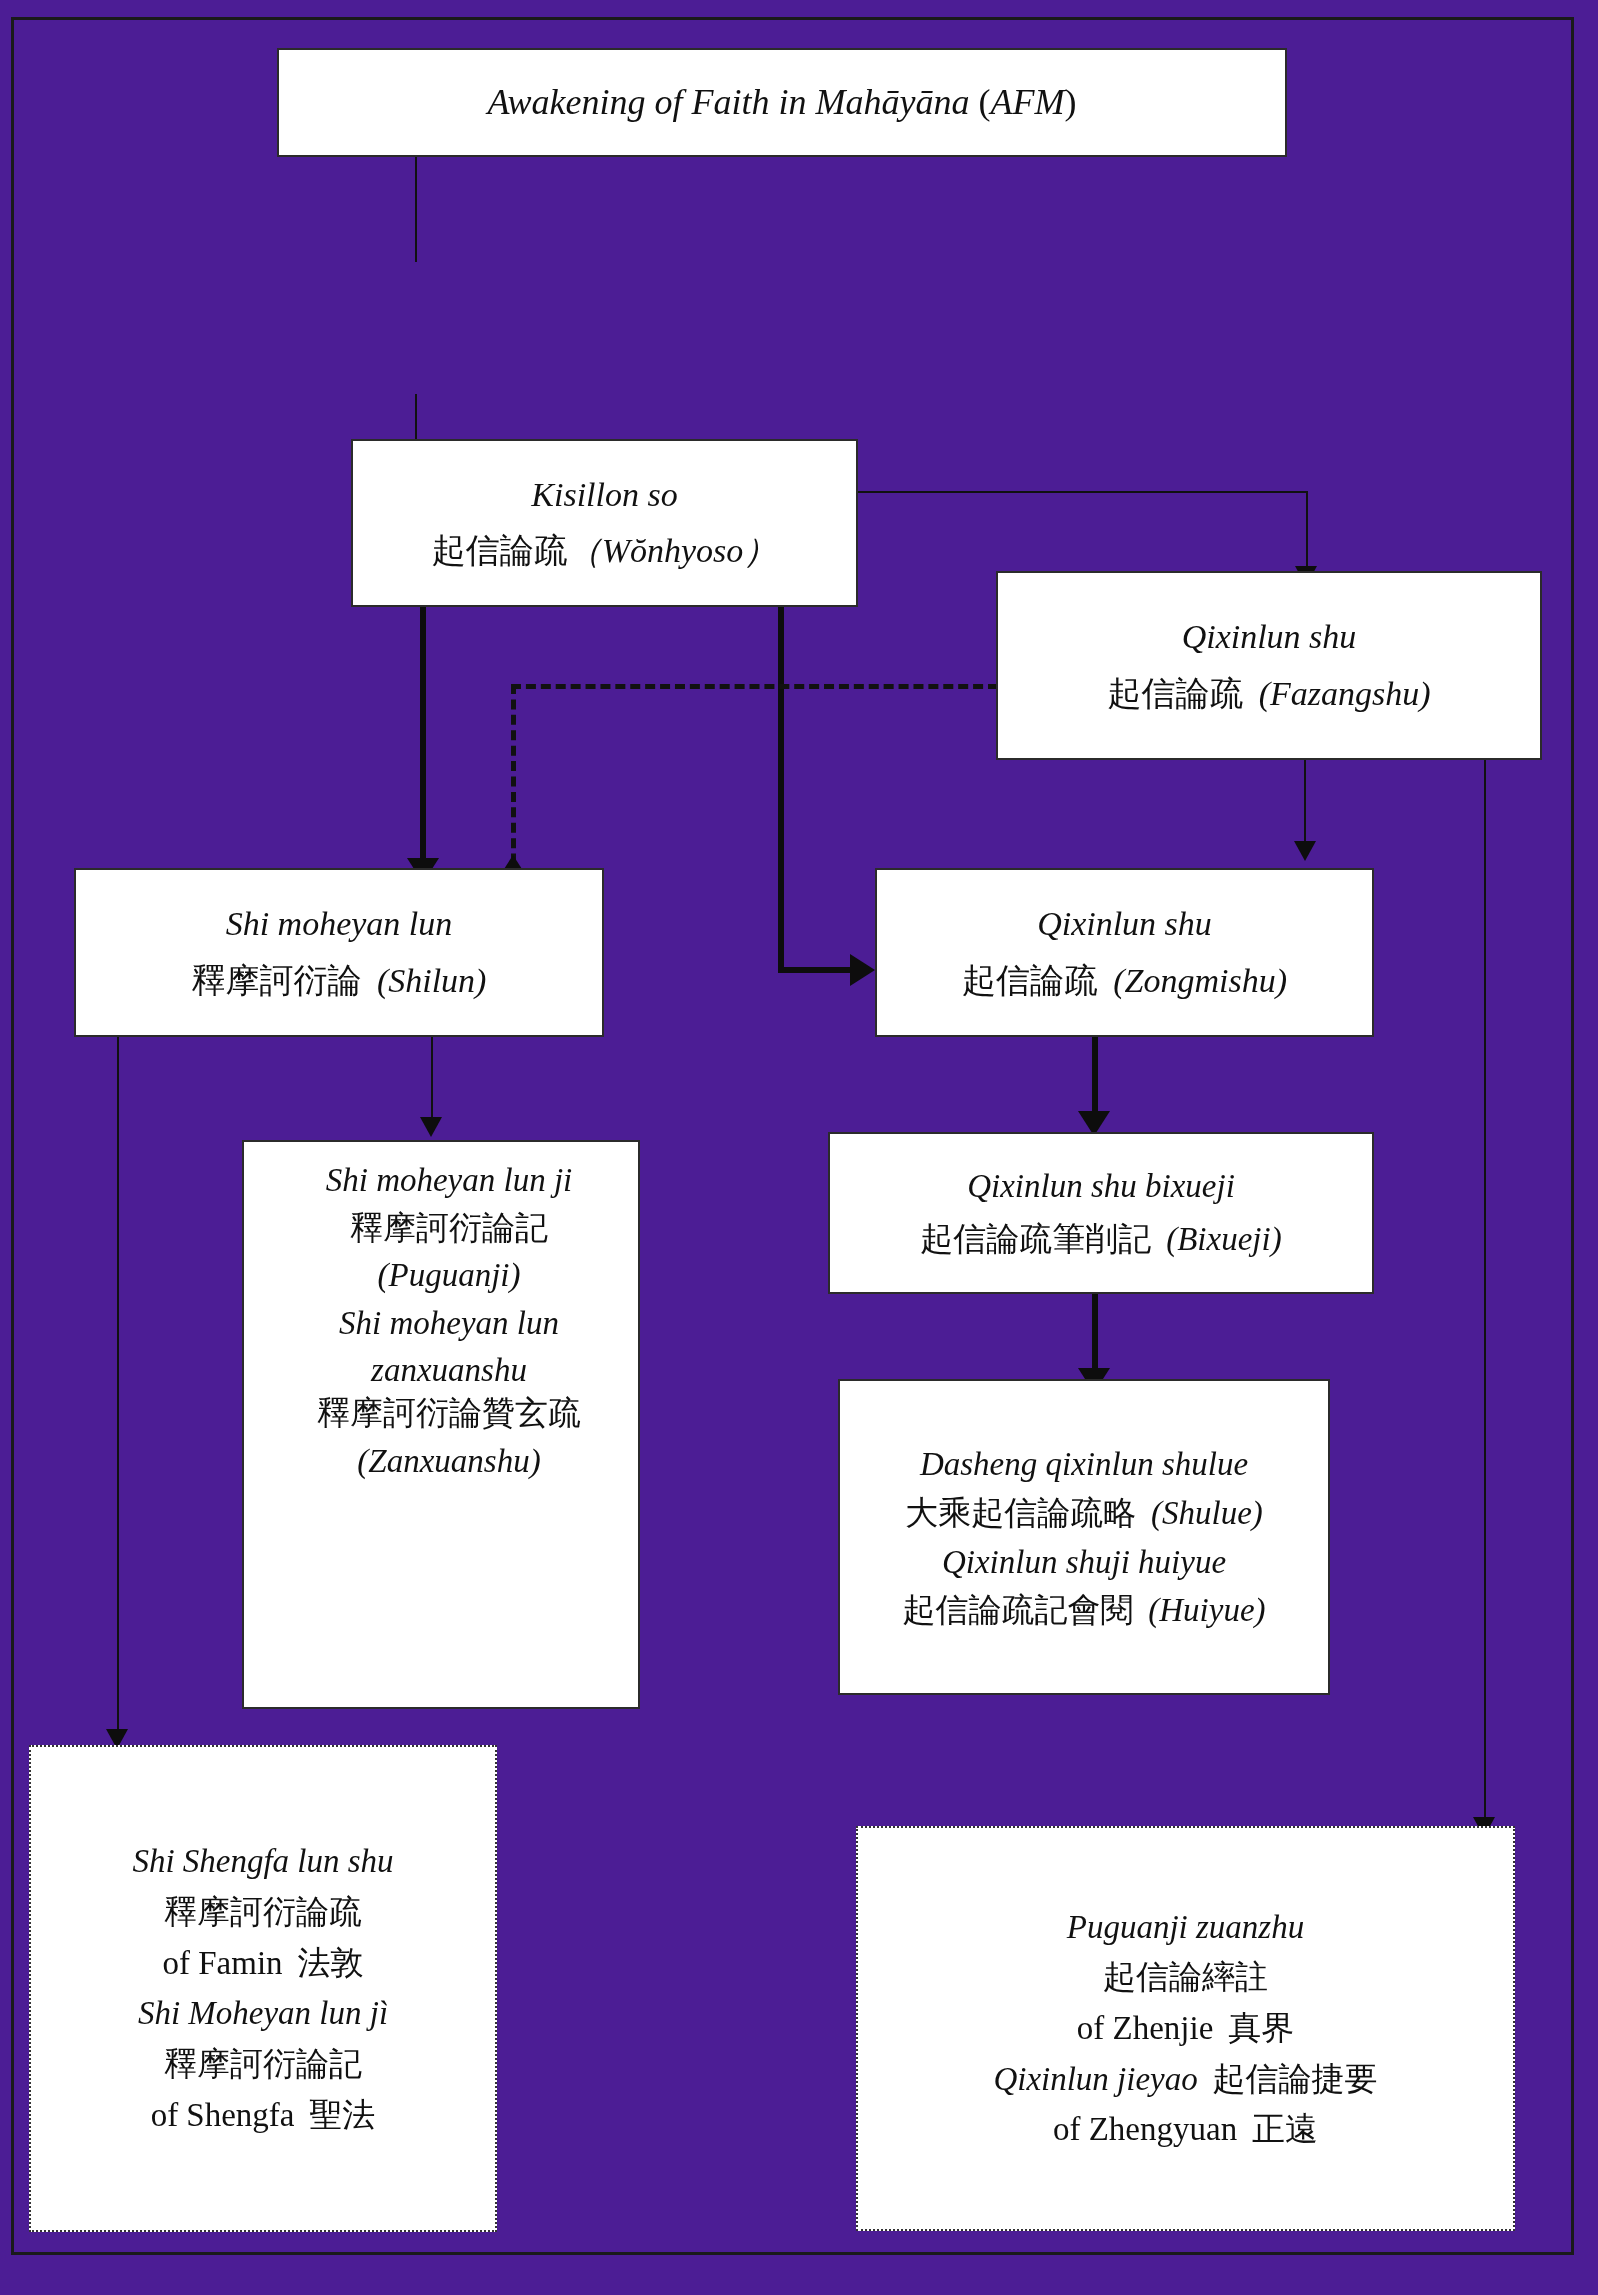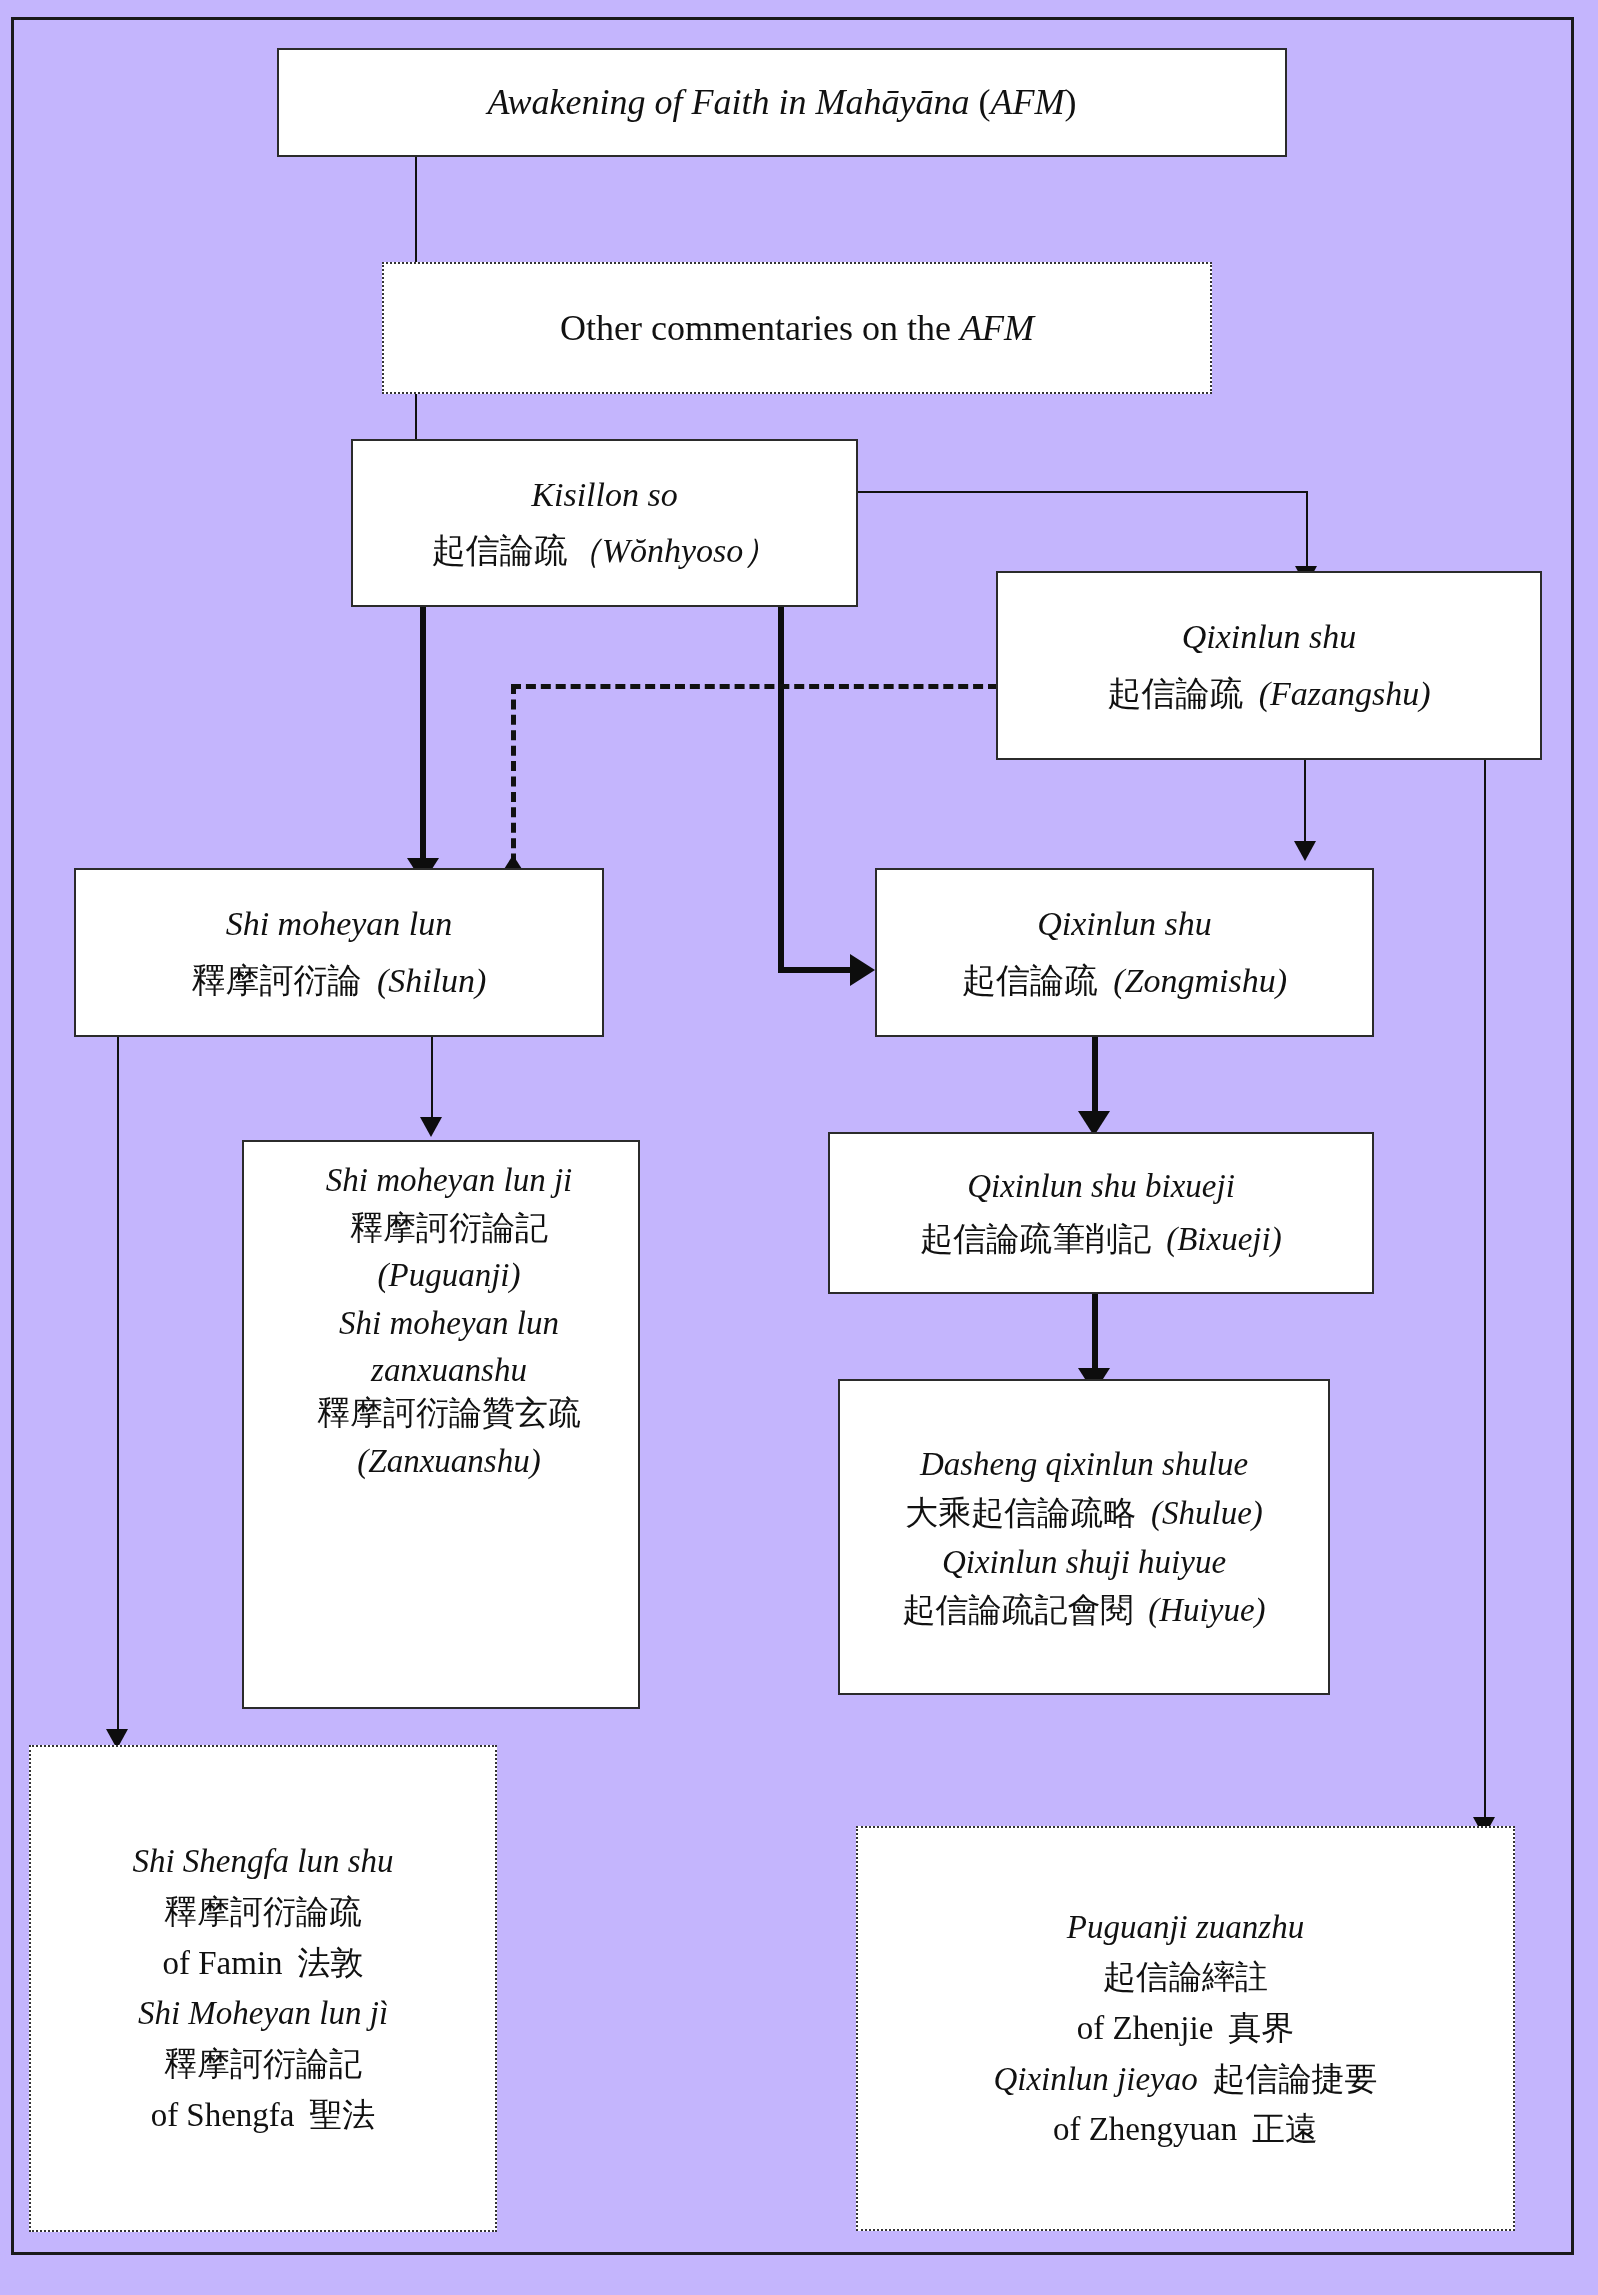--- a/index.html
+++ b/index.html
@@ -5,21 +5,21 @@
 <style>
   html, body {
     margin: 0;
     padding: 0;
     background: #ffffff;
   }
   #page {
     position: relative;
     width: 1598px;
     height: 2295px;
-    background: #c4b5fd;
+    background: #4c1d95;
     font-family: "Liberation Serif", "DejaVu Serif", serif;
     overflow: hidden;
   }
   
   #outer-frame {
     position: absolute;
     left: 11px;
     top: 17px;
     width: 1563px;
     height: 2238px;
@@ -144,25 +144,20 @@
 
   <div class="conn v-thick" style="left:1092px; top:1294px; height:84px;"></div>
   <div class="ah ah-down-b" style="left:1078px; top:1368px;"></div>
 
   <div class="node solid" id="node-afm" style="left:277px; top:48px; width:1010px; height:109px; font-size:36px;">
     <span class="ln">
       <span class="it">Awakening of Faith in Mahāyāna </span><span class="rm">(</span><span class="it">AFM</span><span class="rm">)</span>
     </span>
   </div>
 
-  <div class="node dotted" id="node-other-commentaries" style="left:382px; top:262px; width:830px; height:132px; font-size:36px;">
-    <span class="ln">
-      <span class="rm">Other commentaries on the </span><span class="it">AFM</span>
-    </span>
-  </div>
 
   <div class="node solid" id="node-kisillon-so" style="left:351px; top:439px; width:507px; height:168px; font-size:34px;">
     <span class="ln it">Kisillon so</span>
     <span class="ln" style="margin-top:11px;">
       <span class="han">起信論疏</span><span class="it">（Wŏnhyoso）</span>
     </span>
   </div>
 
   <div class="node solid" id="node-fazangshu" style="left:996px; top:571px; width:546px; height:189px; font-size:34px;">
     <span class="ln it">Qixinlun shu</span>

